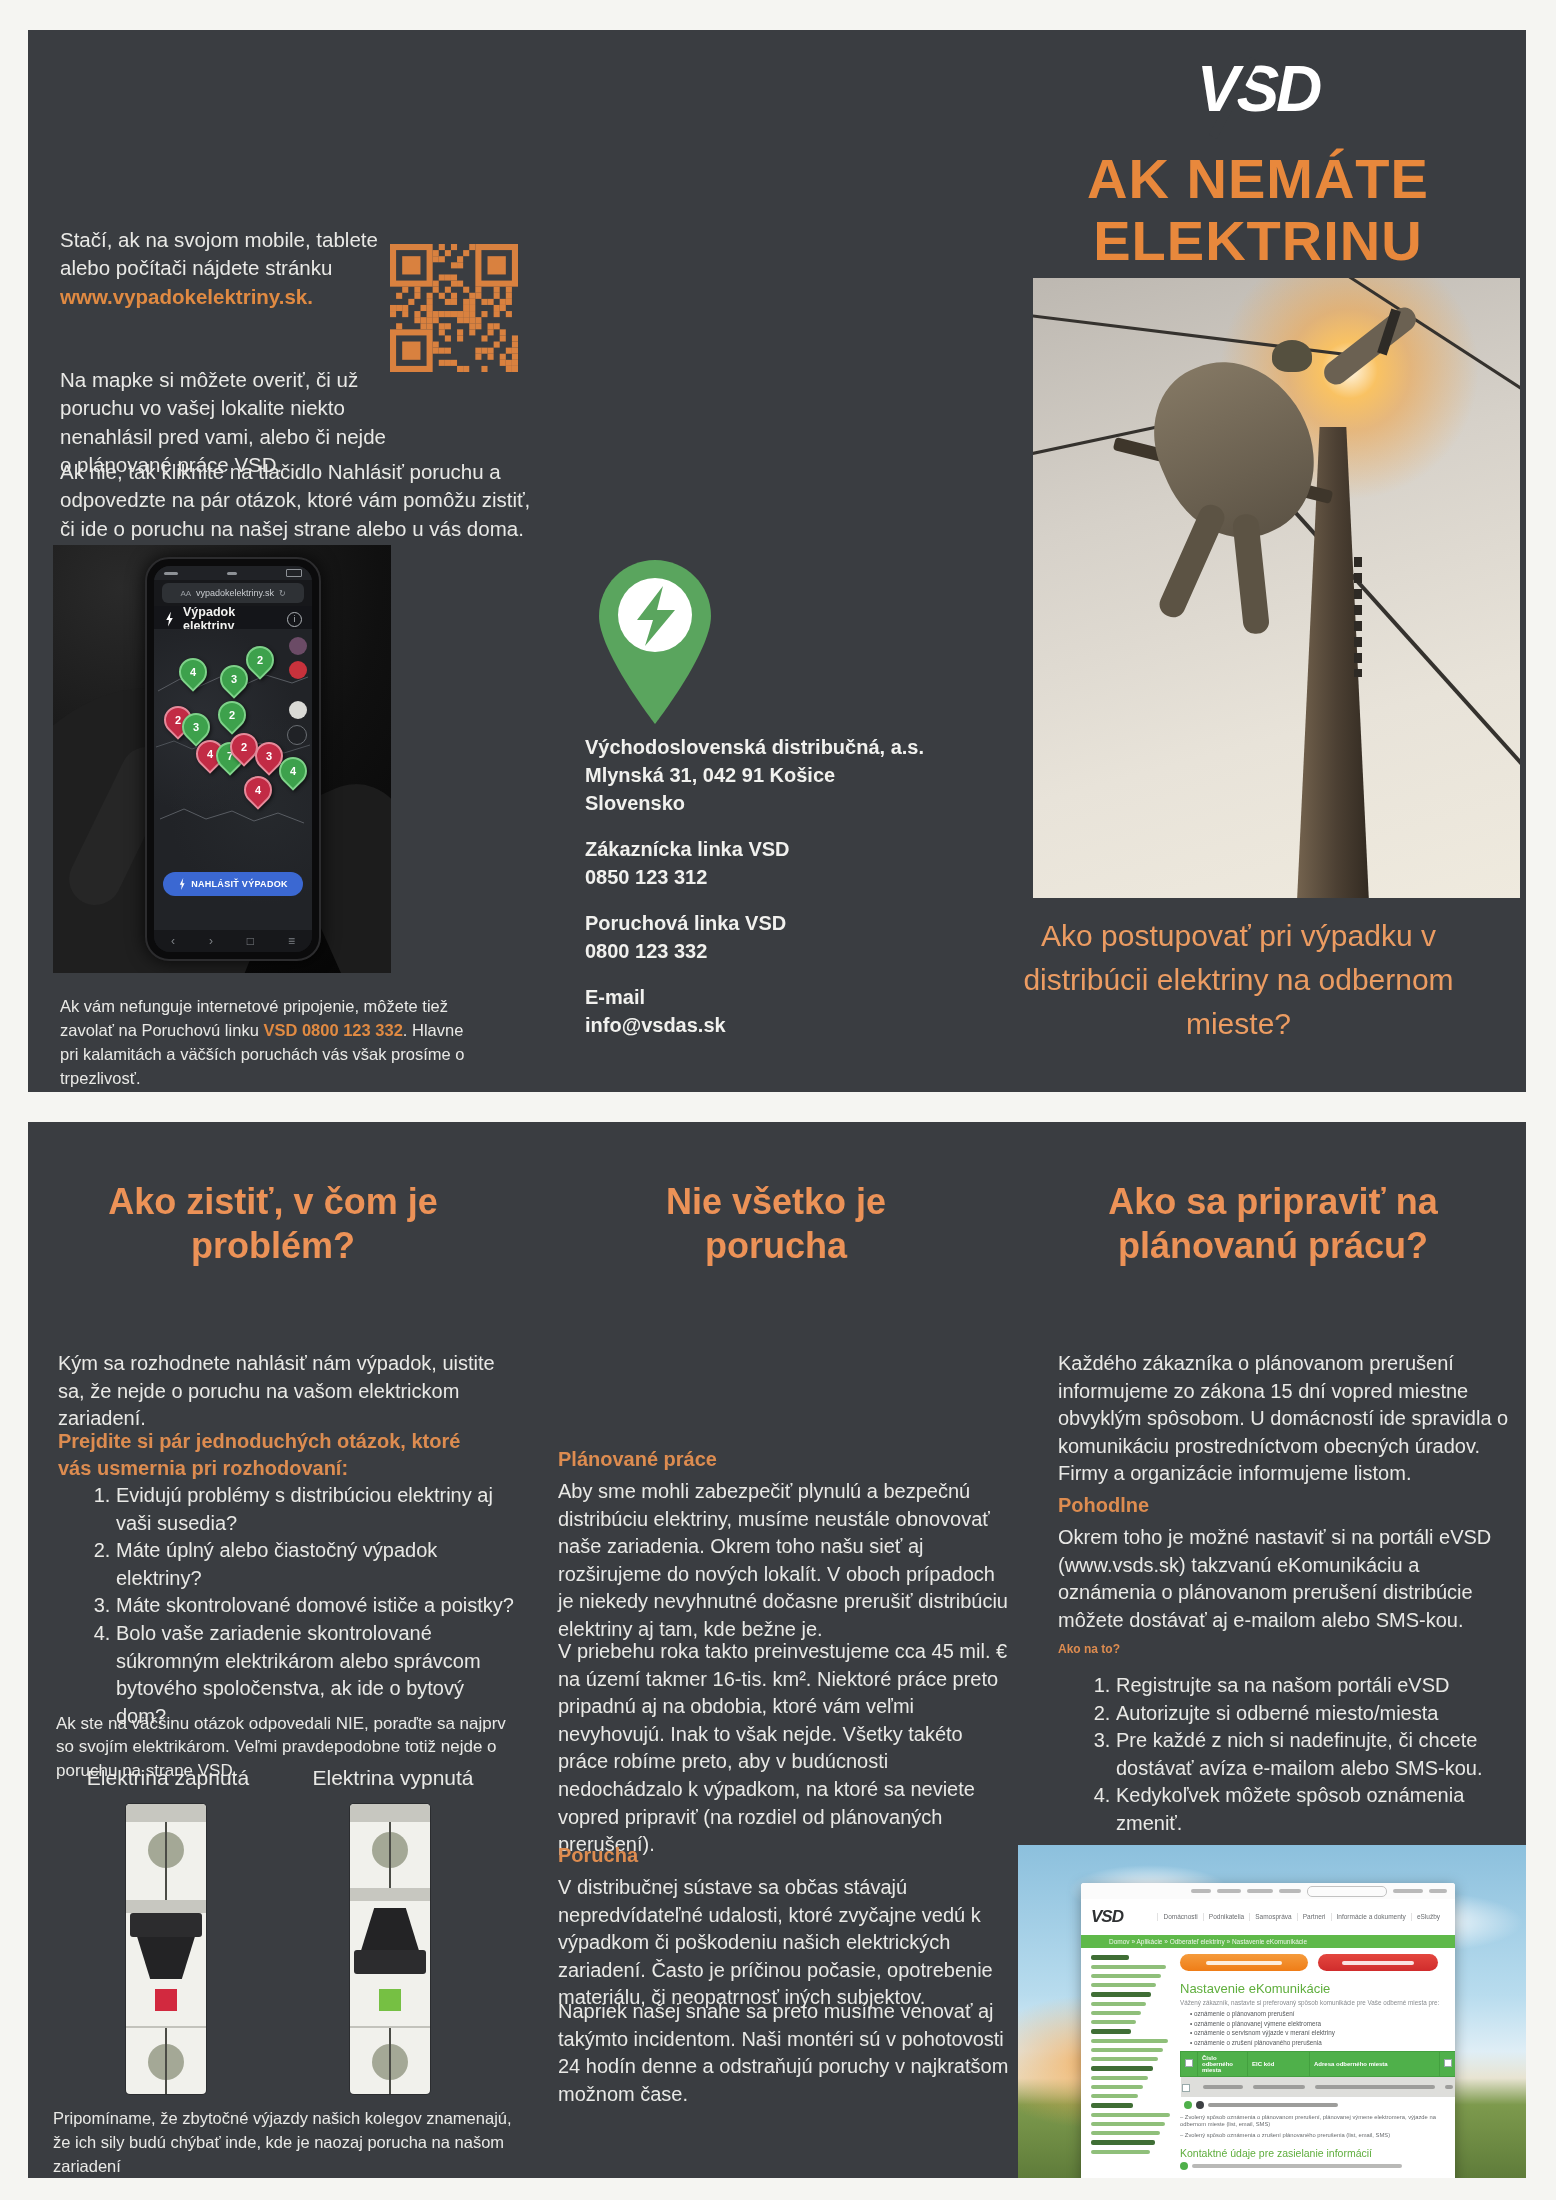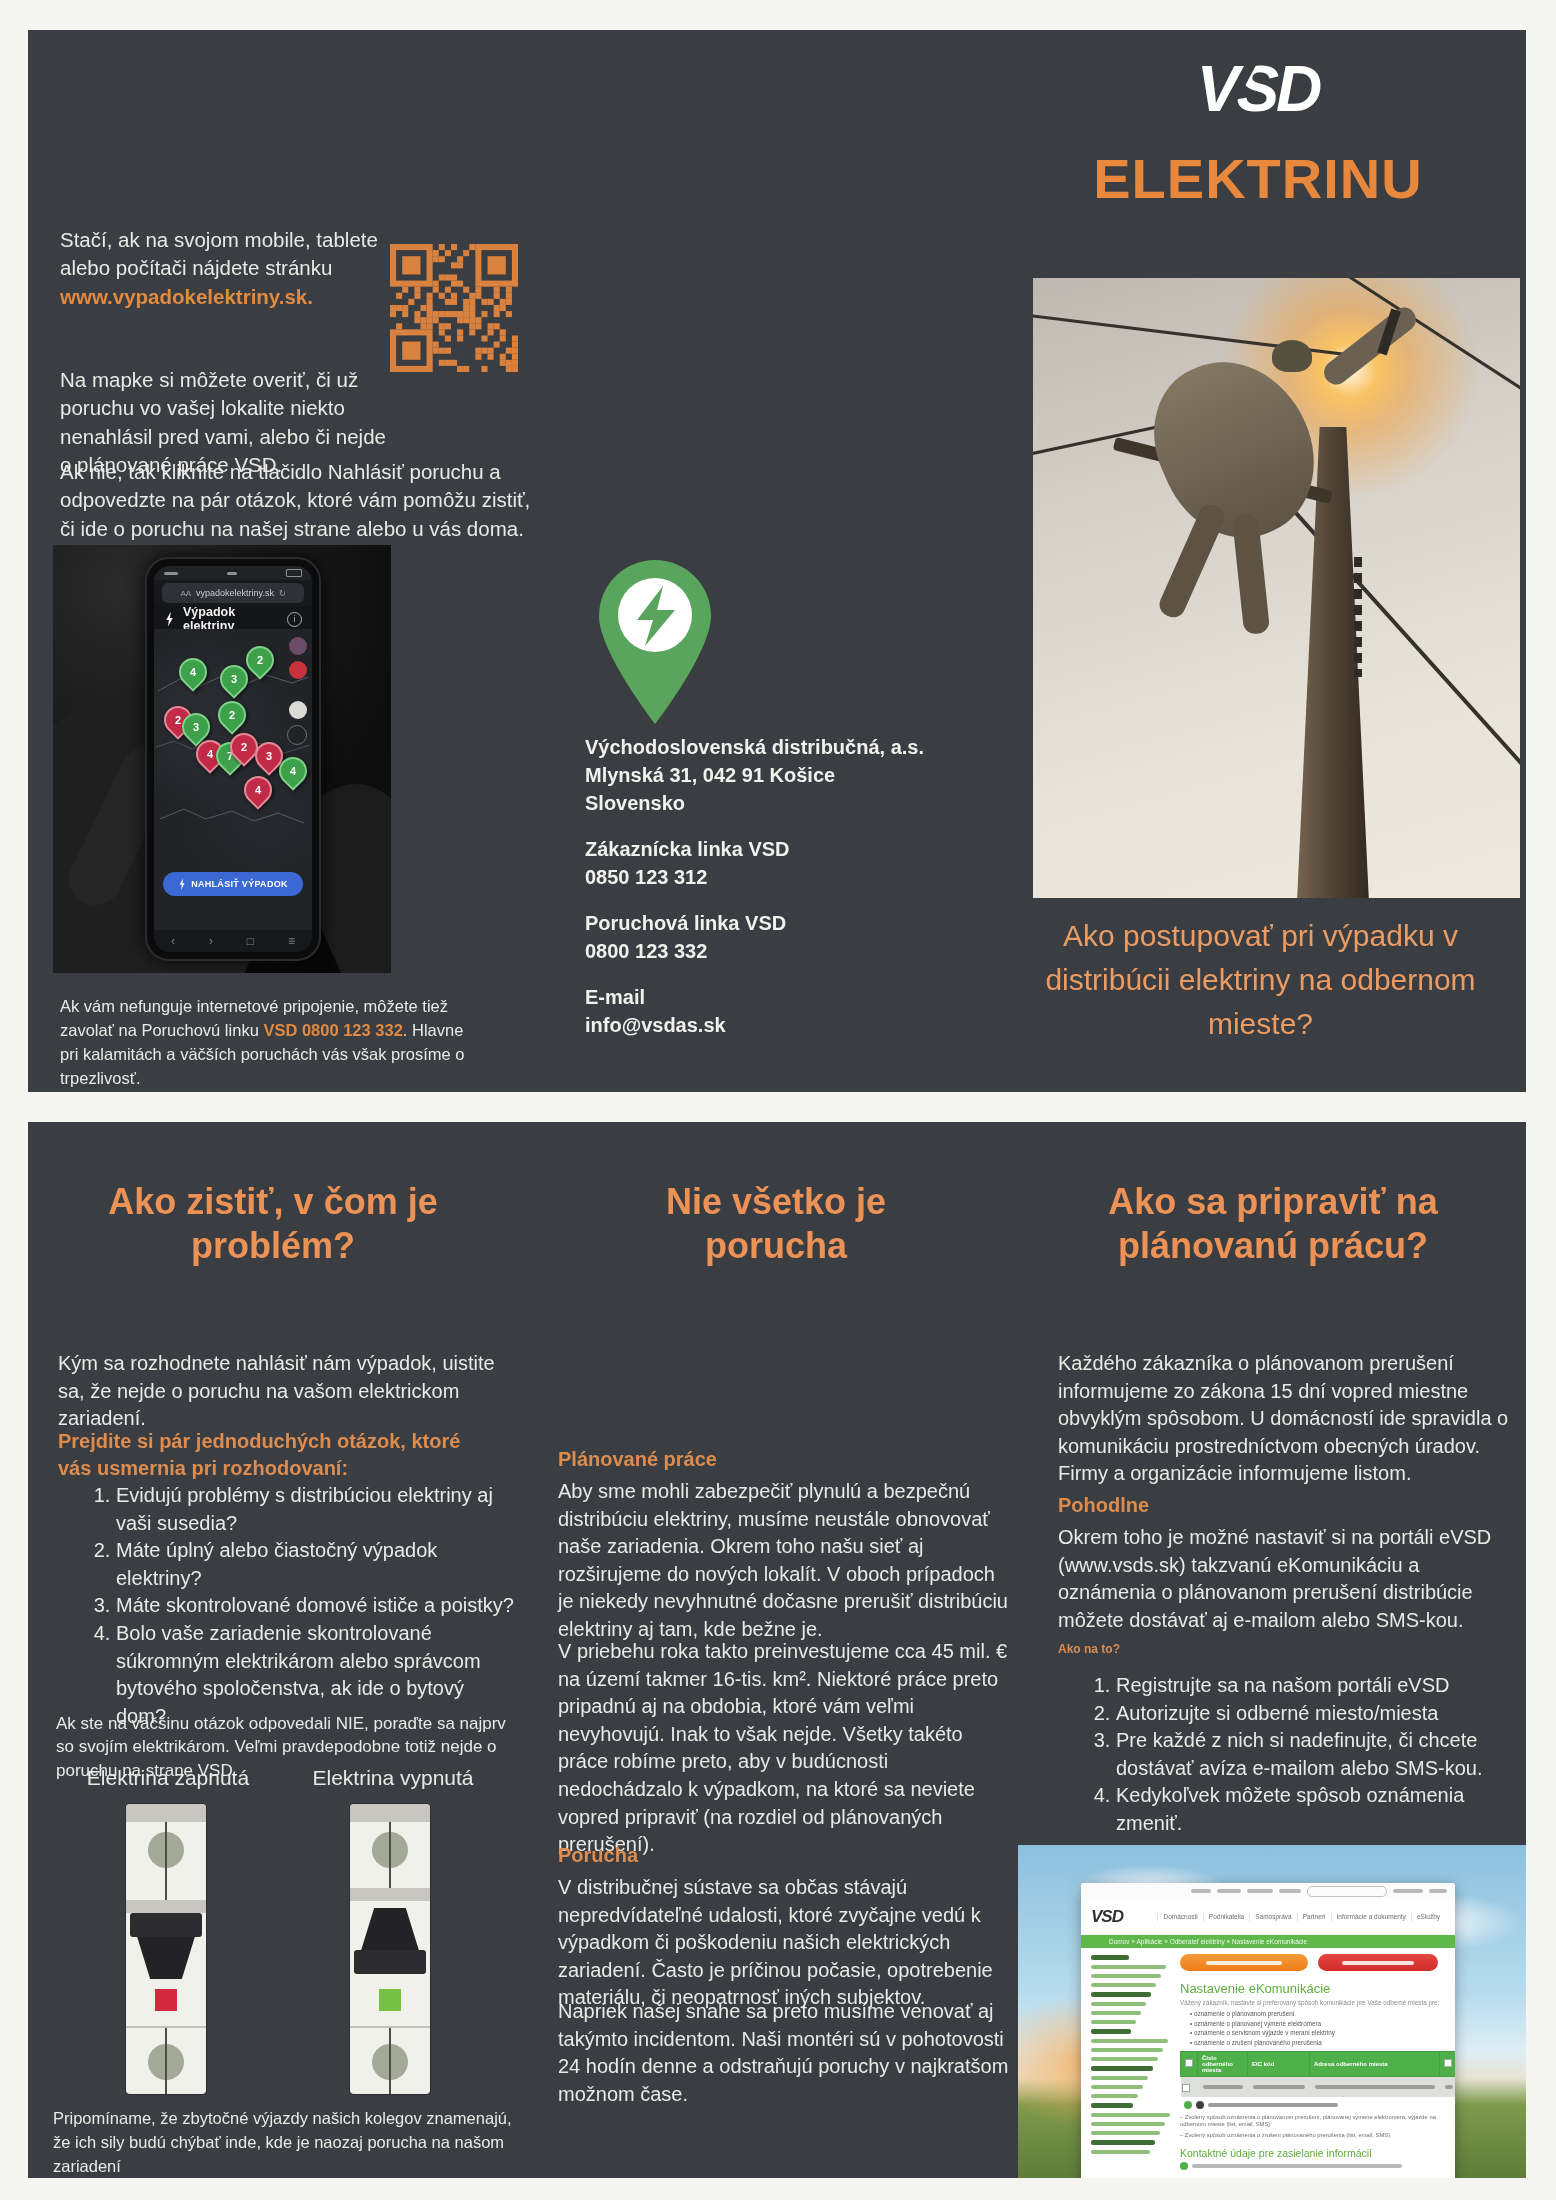--- a/index.html
+++ b/index.html
@@ -379,41 +379,42 @@
       <div>E-mail</div>
       <div>info@vsdas.sk</div>
     </div>
 
     <div class="abs" style="left:1000px;top:22px;width:460px;height:96px;text-align:center;">
       <span style="position:relative;display:inline-block;color:#fff;font-size:64px;font-weight:900;font-style:italic;letter-spacing:-3px;">VSD</span>
       <div class="vsd-slash" style="left:201px;top:2px;width:9px;height:88px;"></div>
     </div>
 
     <div class="abs" style="left:1000px;top:118px;width:460px;text-align:center;color:#e8883c;font-weight:800;font-size:56px;line-height:1.1;letter-spacing:1px;">
+      <div>AK NEMÁTE</div>
       <div>ELEKTRINU</div>
     </div>
 
     <div class="abs cover-photo" style="left:1005px;top:248px;width:487px;height:620px;">
       <div class="sun"></div>
       <div class="cable" style="left:-5%;top:9%;width:75%;height:3px;transform:rotate(7deg);"></div>
       <div class="cable" style="right:-12%;top:2%;width:85%;height:3px;transform:rotate(33deg);"></div>
       <div class="cable" style="right:-28%;top:52%;width:115%;height:4px;transform:rotate(48deg);"></div>
       <div class="cable" style="left:-10%;top:26%;width:45%;height:3px;transform:rotate(-12deg);"></div>
       <div class="pole"></div>
       <div class="crossarm"></div>
       <div class="worker-arm"></div>
       <div class="worker-tool"></div>
       <div class="worker-torso"></div>
       <div class="worker-helmet"></div>
       <div class="worker-leg"></div>
       <div class="worker-leg" style="left:42%;top:38%;transform:rotate(-6deg);"></div>
       <div class="chain"></div>
     </div>
 
-    <div class="abs" style="left:989px;top:884px;width:487px;text-align:center;color:#ec9c62;font-size:30px;line-height:1.47;">Ako postupovať pri výpadku v distribúcii elektriny na odbernom mieste?</div>
+    <div class="abs" style="left:967px;top:884px;width:487px;text-align:center;color:#ec9c62;font-size:30px;line-height:1.47;">Ako postupovať pri výpadku v distribúcii elektriny na odbernom mieste?</div>
   </div>
 
   <div class="panel" id="panel-bottom">
 
     <div class="abs h-orange" style="left:60px;top:58px;width:370px;font-size:36px;">Ako zistiť, v čom je problém?</div>
 
     <div class="abs body-text" style="left:30px;top:228px;width:455px;font-size:20px;">Kým sa rozhodnete nahlásiť nám výpadok, uistite sa, že nejde o poruchu na vašom elektrickom zariadení.</div>
 
     <div class="abs sub-orange" style="left:30px;top:306px;width:430px;font-size:20px;line-height:1.35;">Prejdite si pár jednoduchých otázok, ktoré vás usmernia pri rozhodovaní:</div>
 

